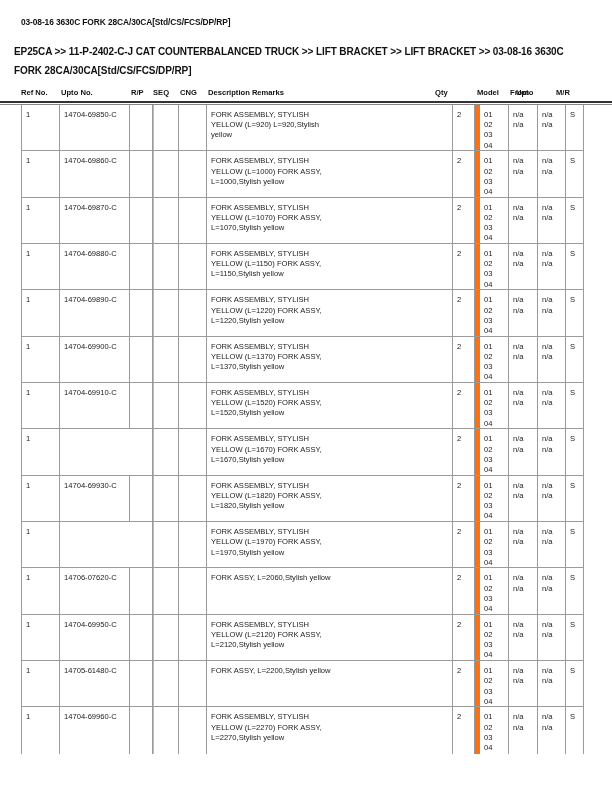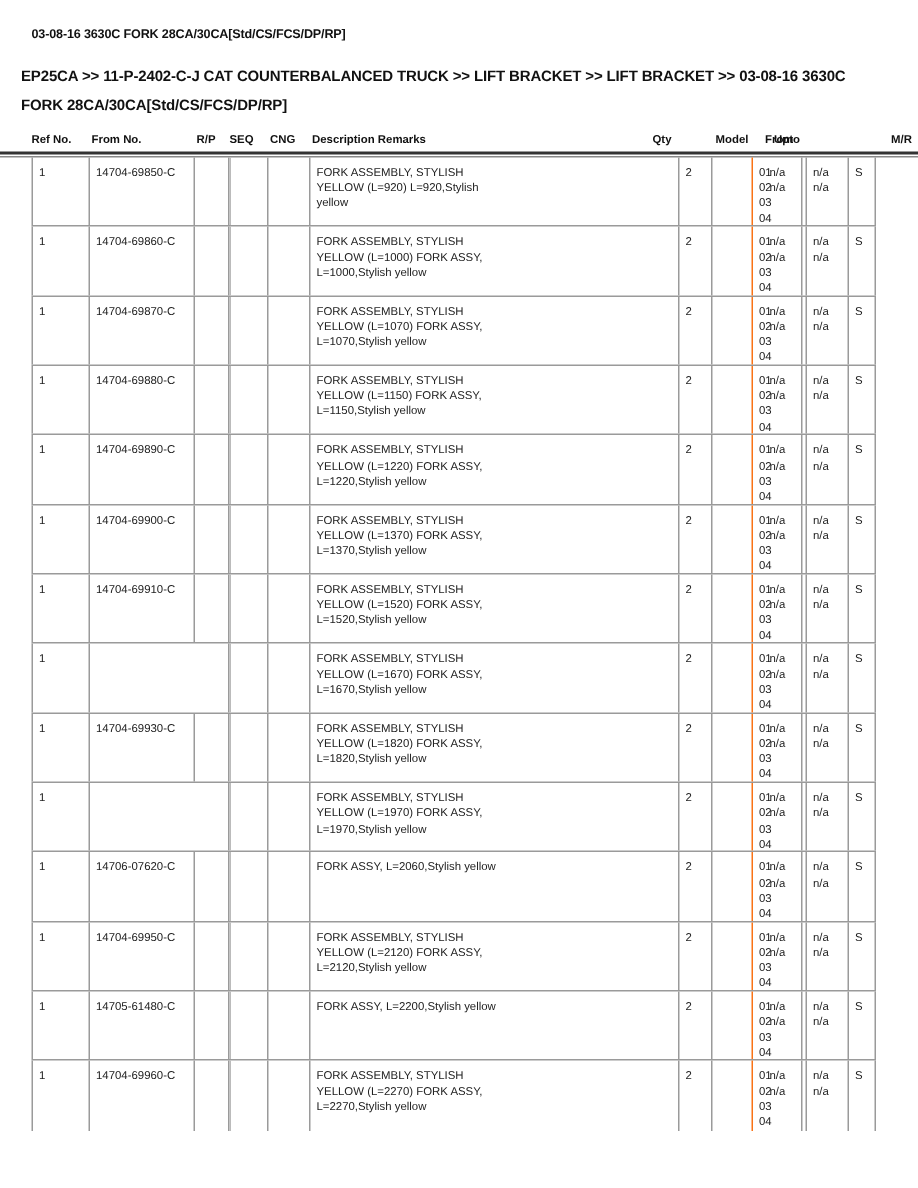--- a/index.html
+++ b/index.html
@@ -40,43 +40,43 @@
       white-space: pre-line; overflow: hidden;
     }
     .cell.first { border-left: 1px solid #9a9a9a; }
     .c-ref  { left: 0;   width: 39px; }
     .c-part { left: 39px; width: 70px; }
     .c-rp   { left: 109px; width: 23px; }
     .c-seq  { left: 132px; width: 26px; border-left: 1px solid #bbb; }
     .c-cng  { left: 158px; width: 28px; }
     .c-desc { left: 186px; width: 246px; }
     .c-qty  { left: 432px; width: 22px; }
-    .c-model{ left: 480px; width: 34px; border-left: 1px solid #f97316; }
+    .c-model{ left: 454px; width: 34px; border-left: 5px solid #f97316; }
     .c-from { left: 488px; width: 29px; }
     .c-upto { left: 517px; width: 28px; }
     .c-mr   { left: 545px; width: 18px; }
   </style>
 </head>
 <body>
 
 <div class="title">03-08-16 3630C FORK 28CA/30CA[Std/CS/FCS/DP/RP]</div>
 <div class="breadcrumb">EP25CA &gt;&gt; 11-P-2402-C-J CAT COUNTERBALANCED TRUCK &gt;&gt; LIFT BRACKET &gt;&gt; LIFT BRACKET &gt;&gt; 03-08-16 3630C FORK 28CA/30CA[Std/CS/FCS/DP/RP]</div>
 
 <div class="thead">
   <span style="left:21px">Ref No.</span>
-  <span style="left:61px">From No.</span>
+  <span style="left:61px">Upto No.</span>
   <span style="left:131px">R/P</span>
   <span style="left:153px">SEQ</span>
   <span style="left:180px">CNG</span>
   <span style="left:208px">Description Remarks</span>
   <span style="left:435px">Qty</span>
   <span style="left:477px">Model</span>
   <span style="left:510px">From</span>
   <span style="left:516px">Upto</span>
-  <span style="left:594px">M/R</span>
+  <span style="left:556px">M/R</span>
 </div>
 <div class="header-rule"></div>
 <div class="header-rule2"></div>
 
 <div class="table" id="parts-table">
     <div class="row">
     <div class="cell first c-ref">1</div>
     <div class="cell c-part">14704-69850-C</div>
     <div class="cell c-rp"></div>
     <div class="cell c-seq"></div>

